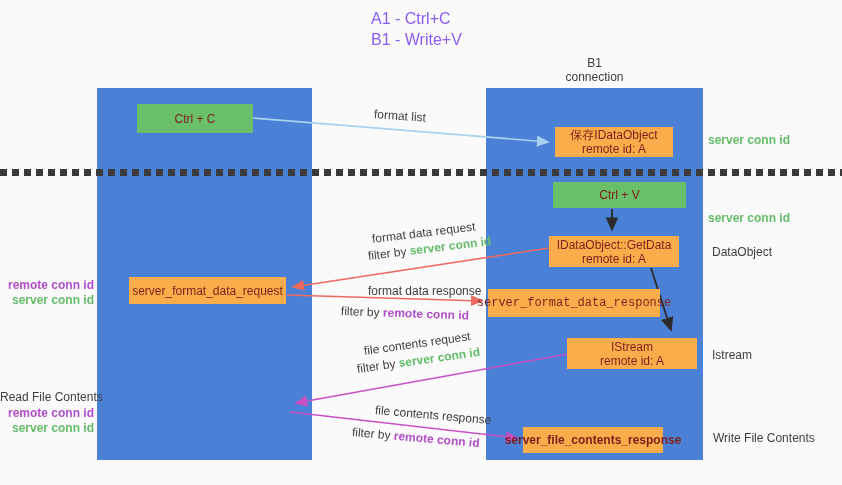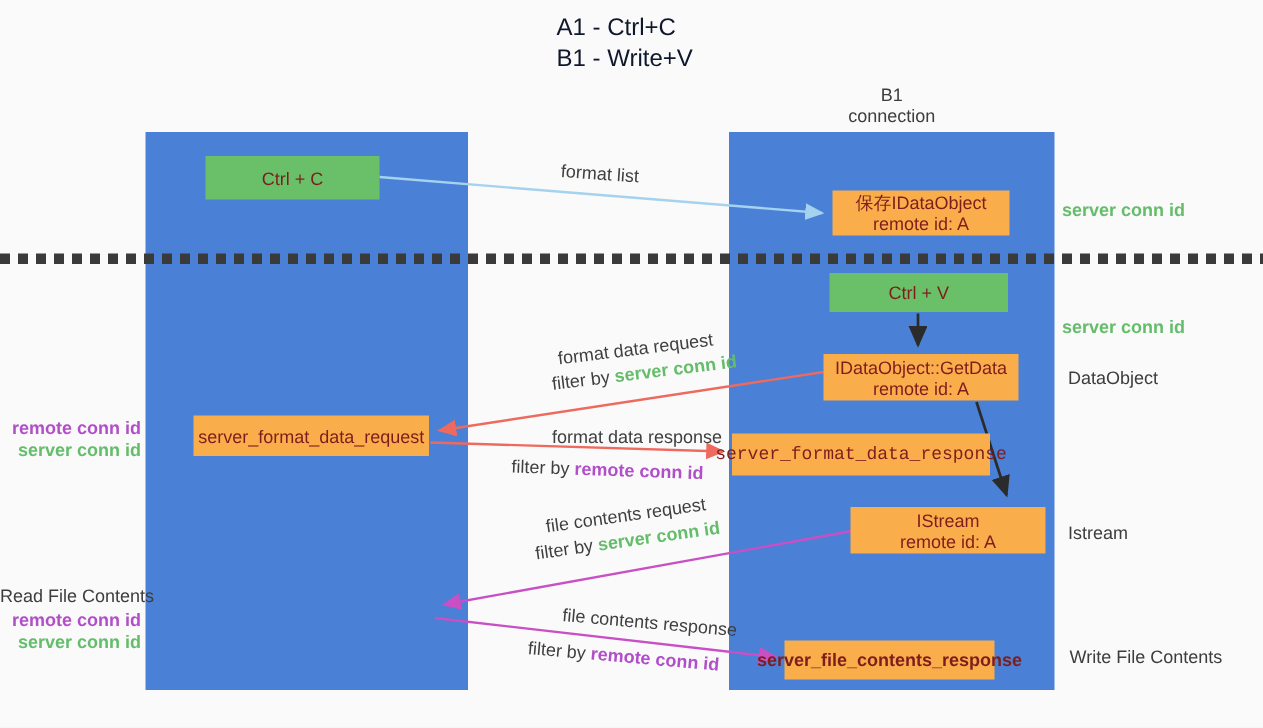--- a/index.html
+++ b/index.html
@@ -1,21 +1,21 @@
 <!DOCTYPE html>
 <html><head>
 <meta charset="utf-8">
 <style>
   * { margin:0; padding:0; box-sizing:border-box; }
   body { font-family:"Liberation Sans", sans-serif; background:#e8e8e8; }
   .canvas {
     position:relative; width:842px; height:485px; background:#fafafa;
     overflow:hidden; font-family:"Liberation Sans", sans-serif;
   }
-  .title { position:absolute; left:371px; top:8px; font-size:16px; line-height:21px; color:#0f172a; }
+  .title { position:absolute; left:371px; top:8px; font-size:16px; line-height:21px; color:#8b5cf6; }
   .col-header { position:absolute; top:56px; text-align:center; font-size:12px; line-height:14px; color:#3d3d3d; z-index:2; }
   .lifeline { position:absolute; top:88px; height:372px; background:#4a80d6; z-index:1; }
   .dotted-sep {
     position:absolute; left:0; top:169px; width:842px; height:7px; z-index:5;
     background:repeating-linear-gradient(90deg,#3a3a3a 0 7px, transparent 7px 12px);
   }
   .arrows { position:absolute; left:0; top:0; z-index:4; }
   .node {
     position:absolute; z-index:6; color:#7f1d1d; font-size:12px; text-align:center;
     display:flex; flex-direction:column; align-items:center; justify-content:center;
@@ -73,21 +73,21 @@
     <line x1="290" y1="412" x2="517" y2="438" stroke="#c84fc4" stroke-width="1.6" marker-end="url(#ah-magenta)"></line>
   </svg>
 
   <div class="node green-node" style="left:137px; top:104px; width:116px; height:29px;">
     <span>Ctrl + C</span>
   </div>
   <div class="node orange-node" style="left:555px; top:127px; width:118px; height:30px;">
     <span>保存IDataObject</span>
     <span>remote id: A</span>
   </div>
-  <div class="node green-node" style="left:553px; top:182px; width:119px; height:26px;align-items:center;">
+  <div class="node green-node" style="left:553px; top:182px; width:133px; height:26px;align-items:center;">
     <span>Ctrl + V</span>
   </div>
   <div class="node orange-node" style="left:549px; top:236px; width:130px; height:31px;">
     <span>IDataObject::GetData</span>
     <span>remote id: A</span>
   </div>
   <div class="node orange-node" style="left:129px; top:277px; width:157px; height:27px;">
     <span>server_format_data_request</span>
   </div>
   <div class="node orange-node" style="left:488px; top:289px; width:172px; height:28px;font-family:Liberation Mono, monospace;">

